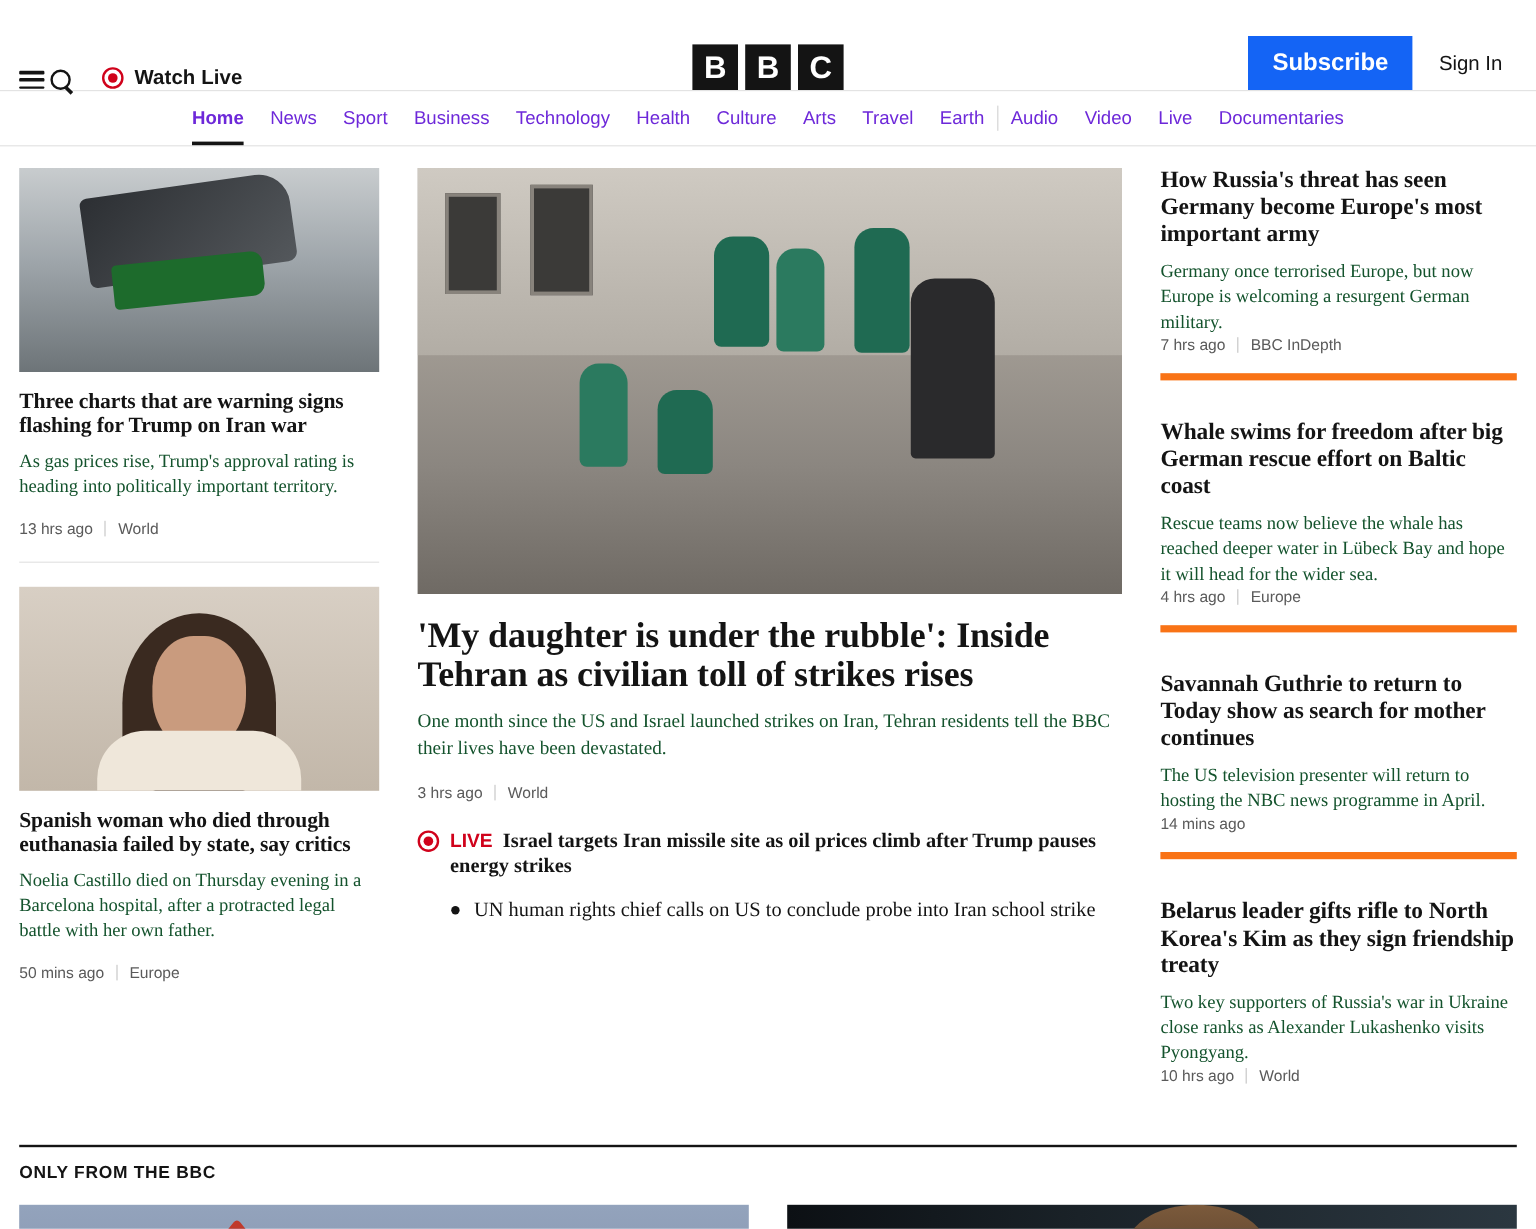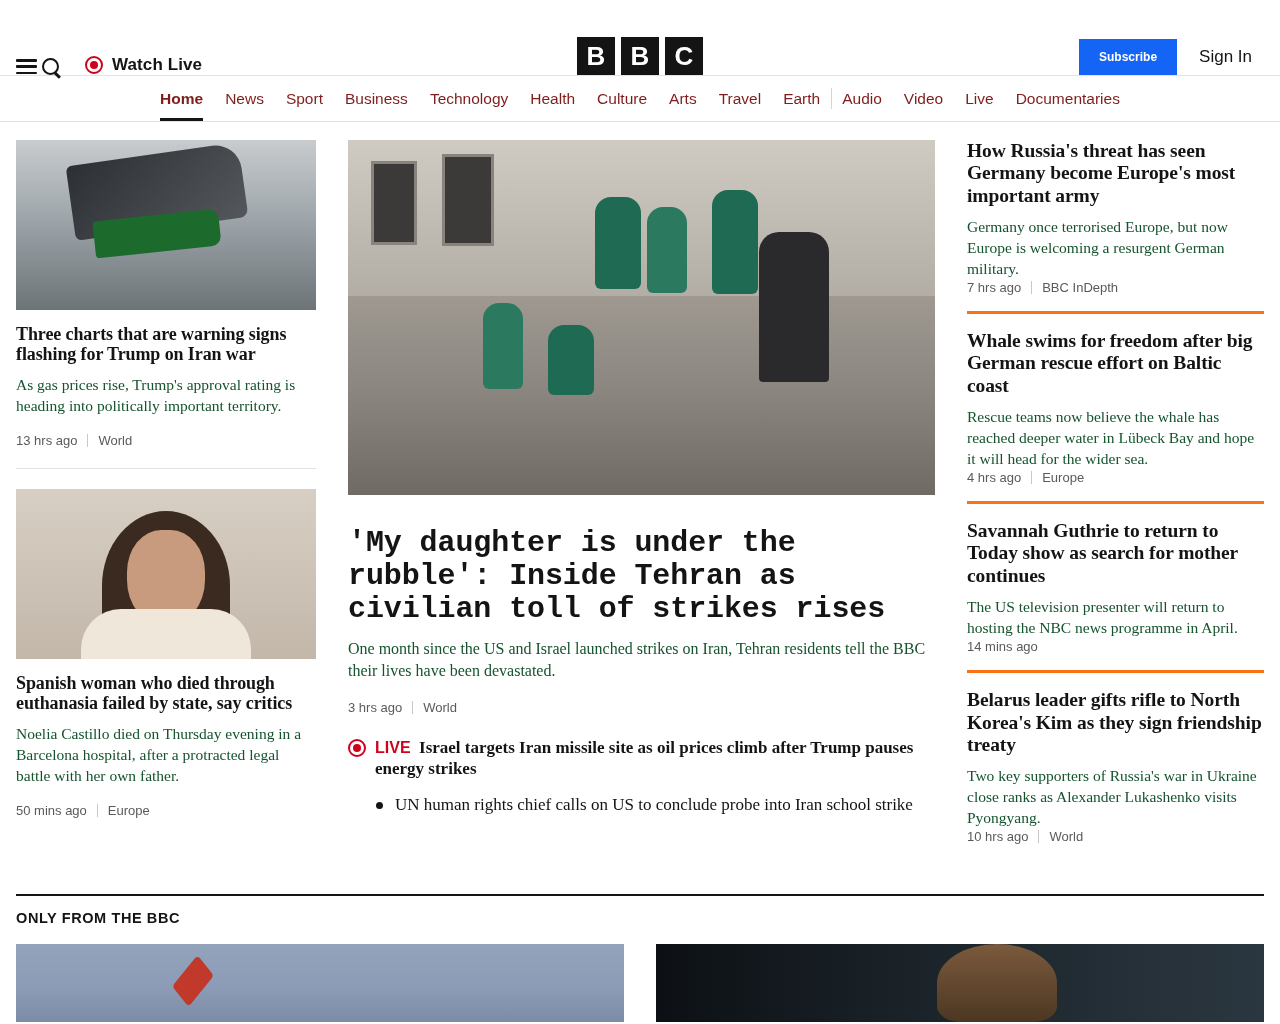--- a/index.html
+++ b/index.html
@@ -94,21 +94,21 @@
   .top-right {
     margin-left: auto;
     display: flex;
     align-items: center;
     gap: 22px;
   }
   .subscribe-btn {
     background: #1464f5;
     color: #fff;
     border: none;
-    font-size: 12px;
+    font-size: 20px;
     font-weight: bold;
     padding: 11px 20px;
     cursor: pointer;
     font-family: "Liberation Sans", sans-serif;
   }
   .signin-link {
     font-size: 17px;
     color: #141414;
     text-decoration: none;
     cursor: pointer;
@@ -123,21 +123,21 @@
     align-items: stretch;
     justify-content: center;
     gap: 0;
     font-size: 15.5px;
   }
   .nav-item {
     display: flex;
     align-items: center;
     padding: 0 11px;
     cursor: pointer;
-    color: #7f1d1d;
+    color: #6d28d9;
     position: relative;
     font-weight: normal;
     white-space: nowrap;
   }
   .nav-item.active { font-weight: bold; }
   .nav-item.active::after {
     content: "";
     position: absolute;
     left: 11px; right: 11px; bottom: 0;
     height: 3px; background: #141414;
@@ -190,21 +190,21 @@
 
   
   .left-card { cursor: pointer; }
   .left-card .headline { font-size: 18px; line-height: 1.12; margin-top: 14px; }
   .left-card .summary { margin-top: 11px; }
   .left-card .meta { margin-top: 16px; }
   .hr-light { border: 0; border-top: 1px solid #e3e3e3; margin: 20px 0 0 0; }
 
   
   .center-card { cursor: pointer; }
-  .center-card .headline { font-size: 30px; line-height: 1.1; margin-top: 32px; font-family: Liberation Mono, monospace; }
+  .center-card .headline { font-size: 30px; line-height: 1.1; margin-top: 18px; }
   .center-card .summary { font-size: 16px; margin-top: 12px; }
   .center-card .meta { margin-top: 19px; }
 
   .live-row {
     display: flex;
     align-items: flex-start;
     gap: 9px;
     margin-top: 22px;
     cursor: pointer;
   }
@@ -235,21 +235,21 @@
   .bullet-text {
     font-family: "Liberation Serif", serif;
     font-size: 17px;
     font-weight: normal;
     line-height: 1.25;
     text-align: center;
   }
 
   
   .right-card { cursor: pointer; padding-bottom: 16px; }
-  .right-card + .right-card { border-top: 3px solid #f97316; padding-top: 16px; }
+  .right-card + .right-card { border-top: 6px solid #f97316; padding-top: 33px; }
   .right-card .headline { font-size: 19.5px; line-height: 1.15; }
   .right-card .summary { margin-top: 10px; font-size: 15.5px; }
   .right-card .meta { }
 
   
   .section {
     margin: 34px 16px 0 16px;
     border-top: 2px solid #141414;
     padding-top: 14px;
   }

